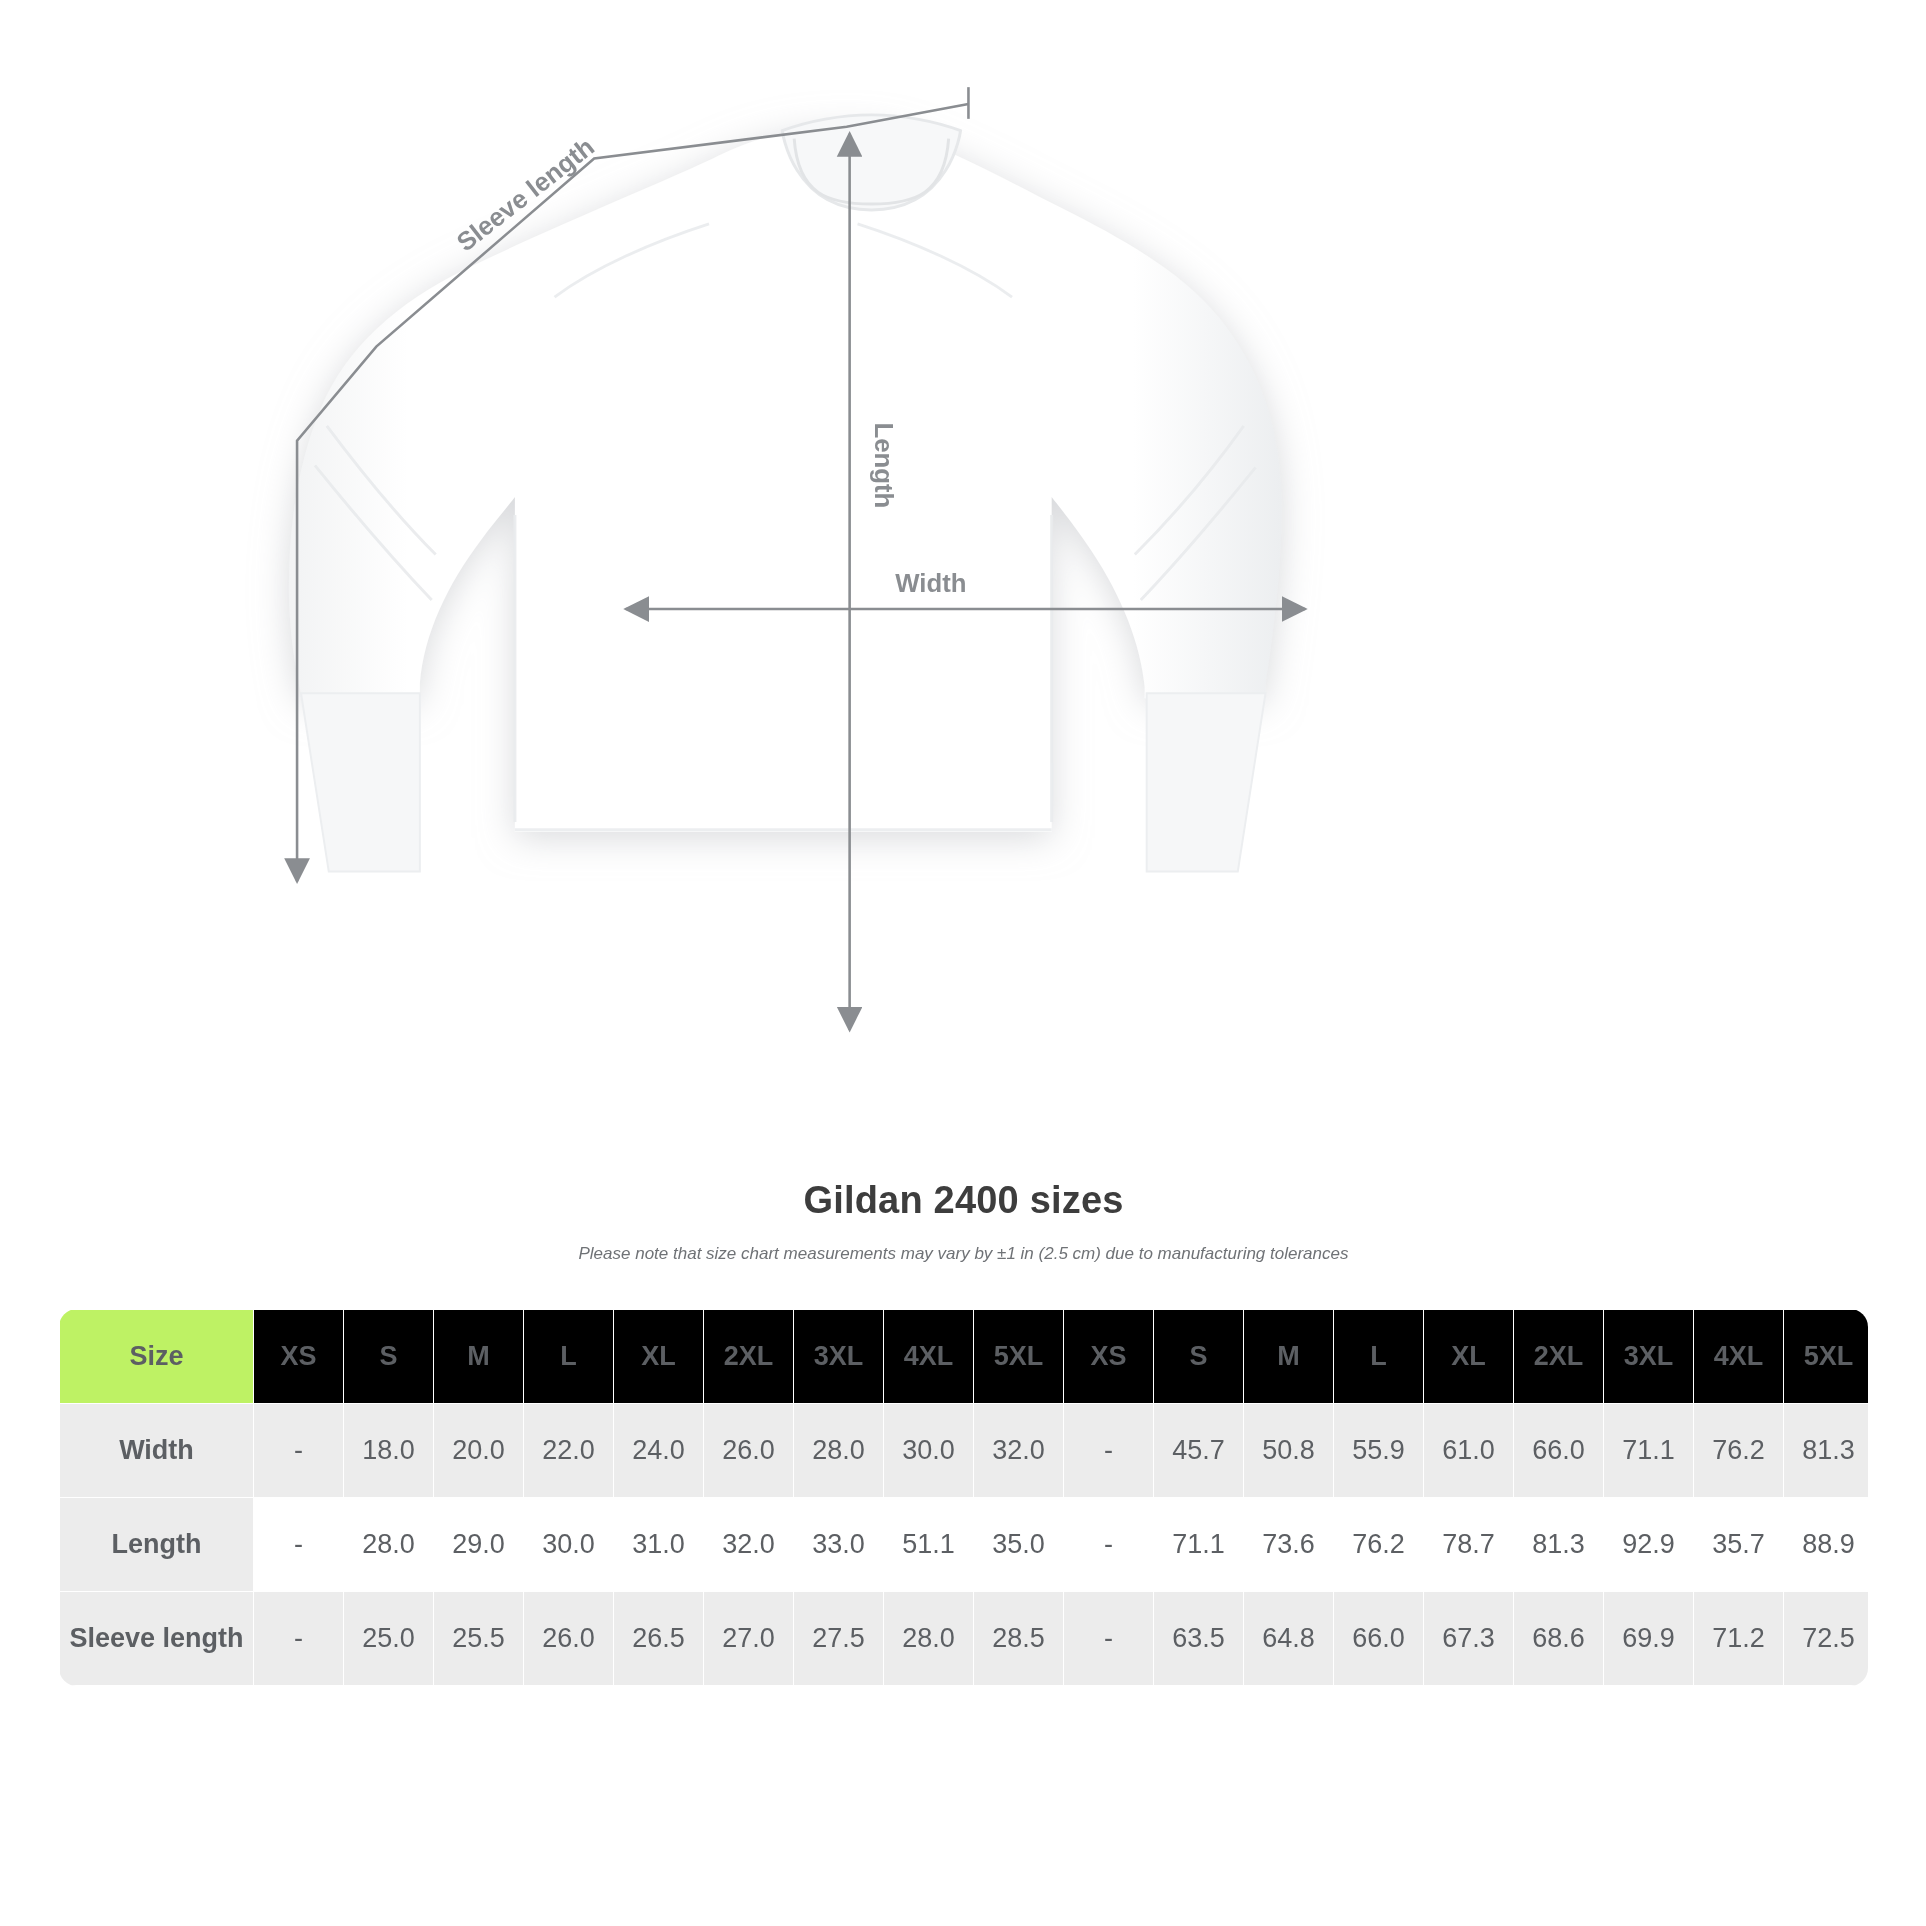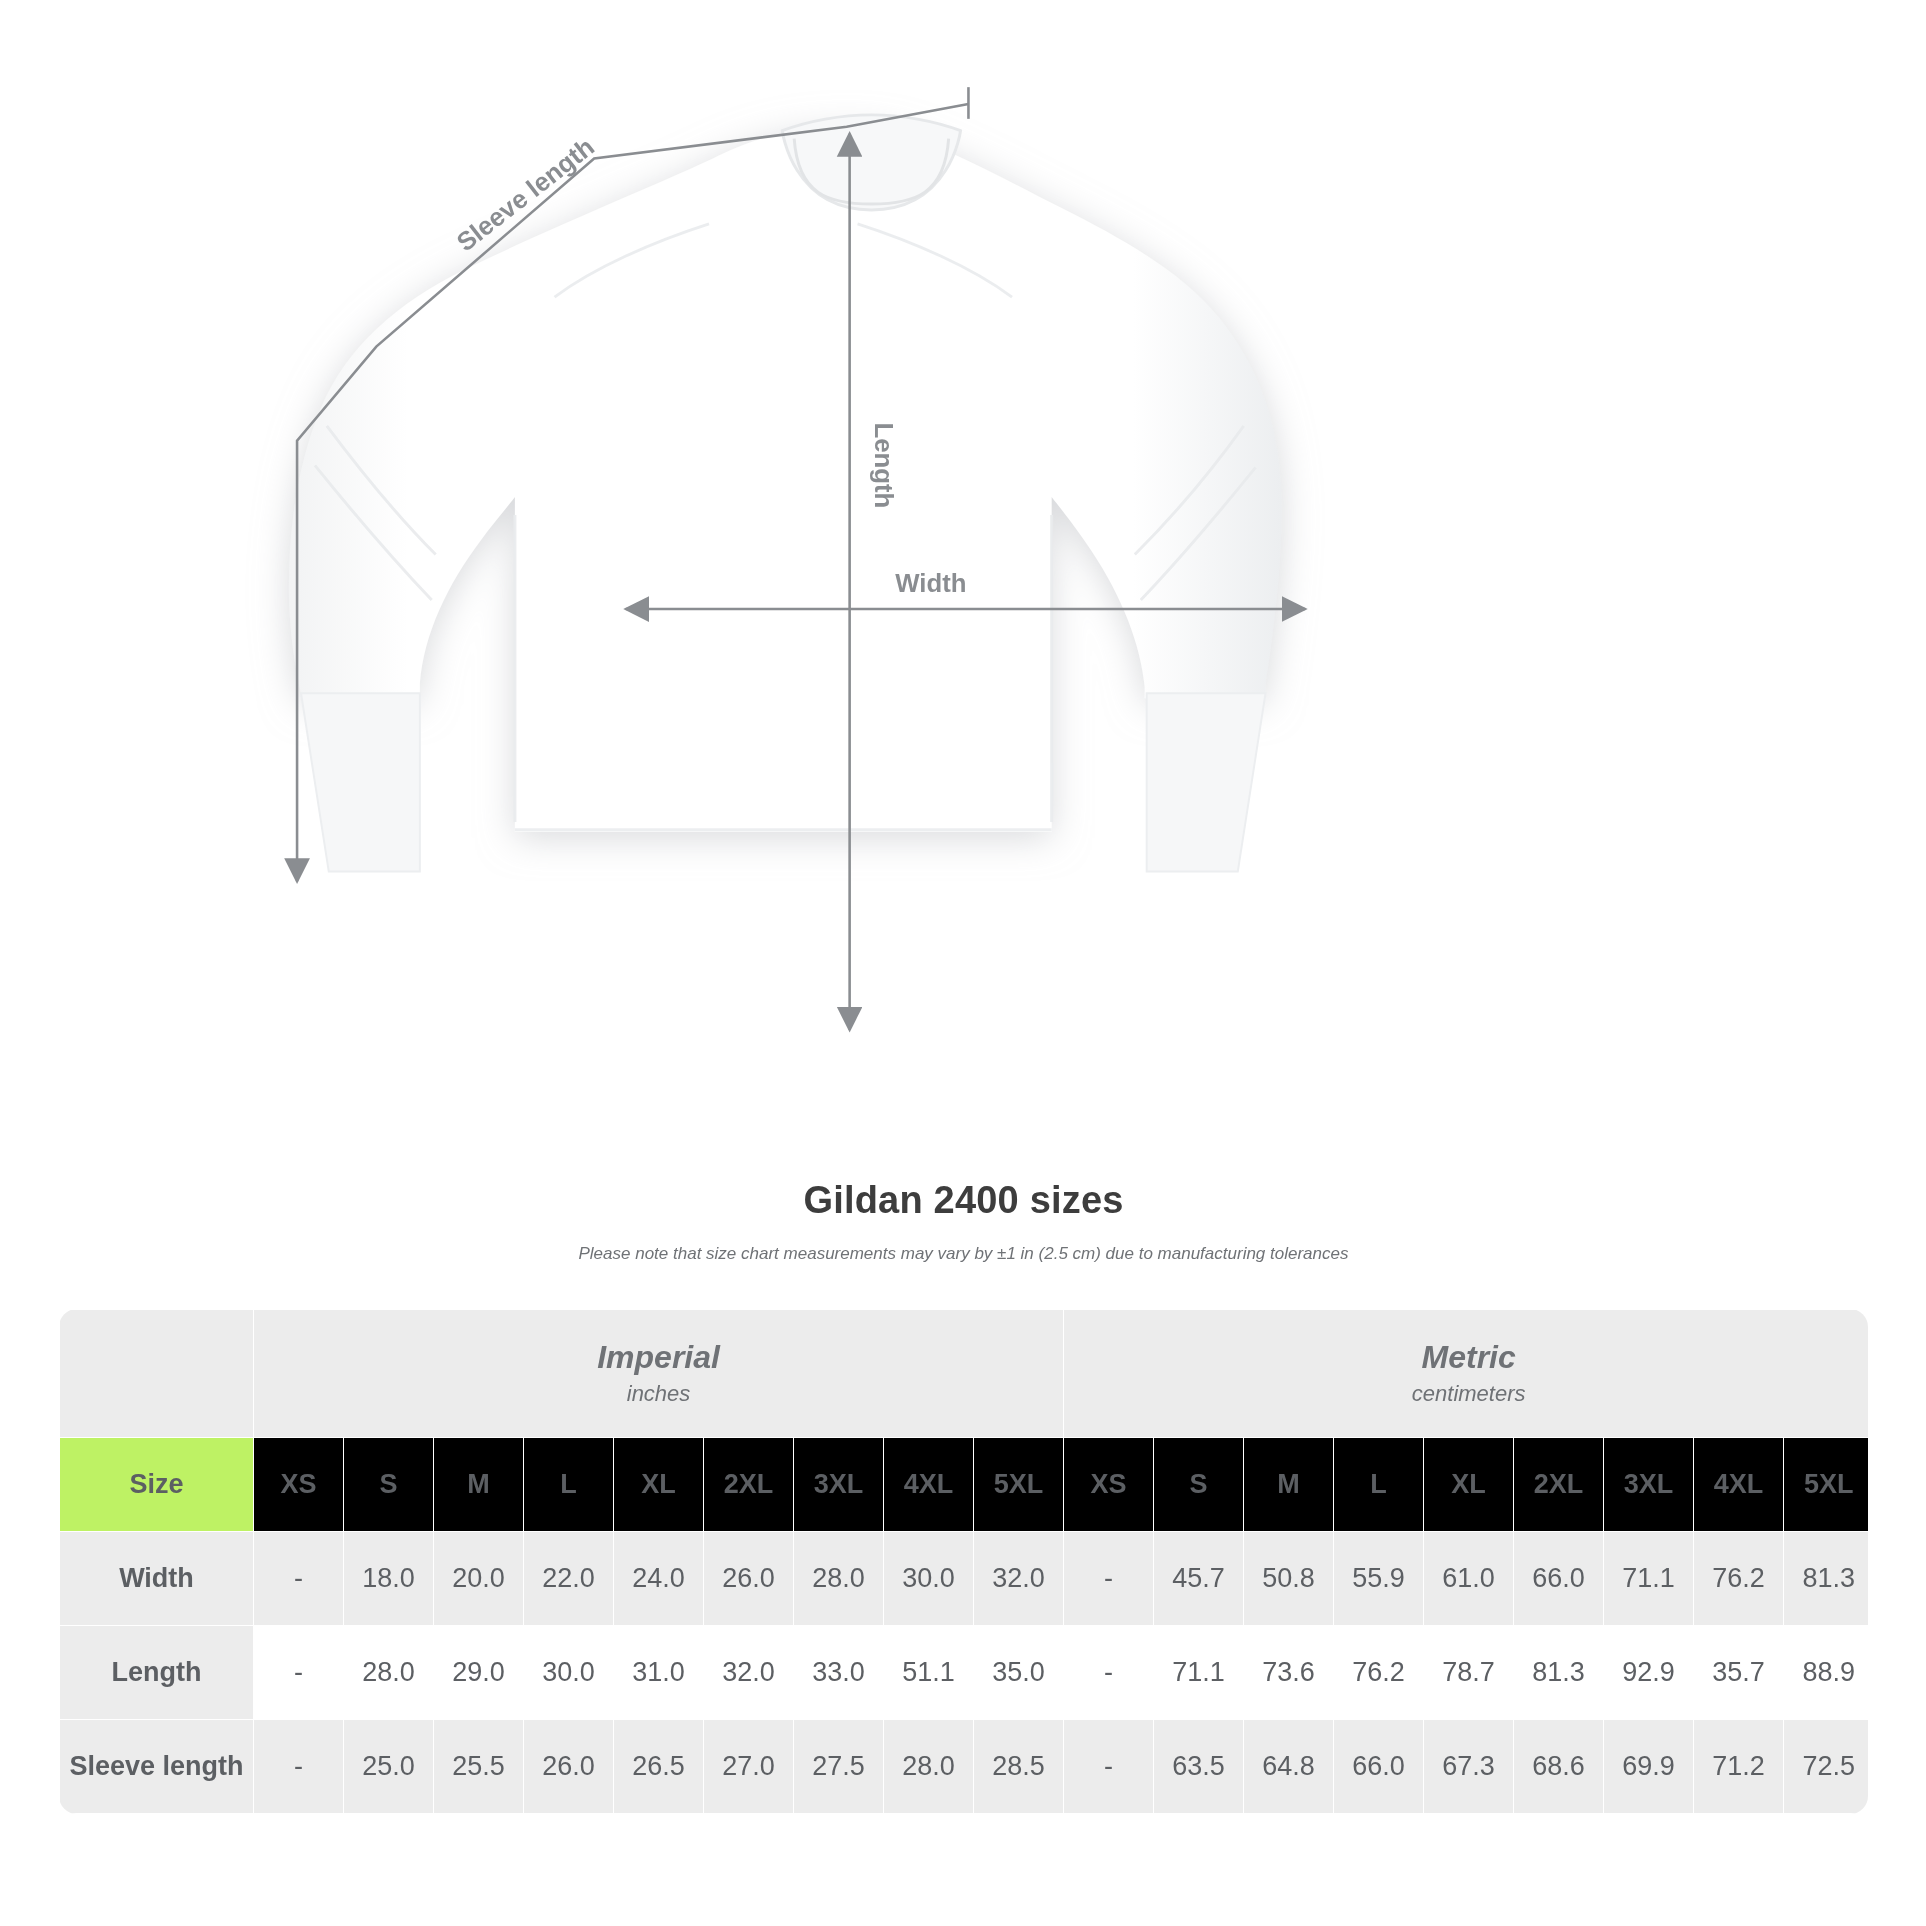--- a/index.html
+++ b/index.html
@@ -223,31 +223,20 @@
         <col class="col-cell">
         <col class="col-cell">
         <col class="col-cell">
         <col class="col-cell">
       <col class="col-cell">
         <col class="col-cell">
         <col class="col-cell">
         <col class="col-cell">
     </colgroup>
     <tbody>
-      <tr class="unit-header">
-        <td></td>
-        <td colspan="9">
-          <div class="unit-title">Imperial</div>
-          <div class="unit-sub">inches</div>
-        </td>
-        <td colspan="9">
-          <div class="unit-title">Metric</div>
-          <div class="unit-sub">centimeters</div>
-        </td>
-      </tr>
 
       <tr class="head-row">
         <td class="corner">Size</td>
         <td>XS</td>
         <td>S</td>
         <td>M</td>
         <td>L</td>
         <td>XL</td>
         <td>2XL</td>
         <td>3XL</td>

